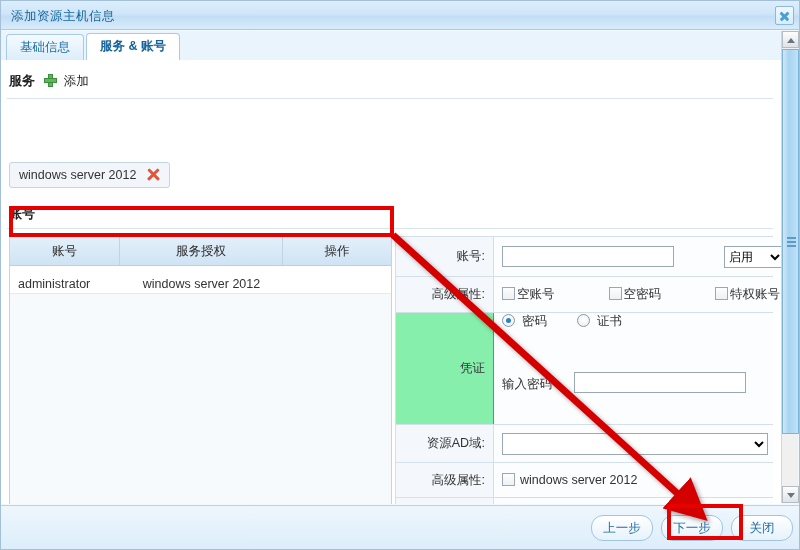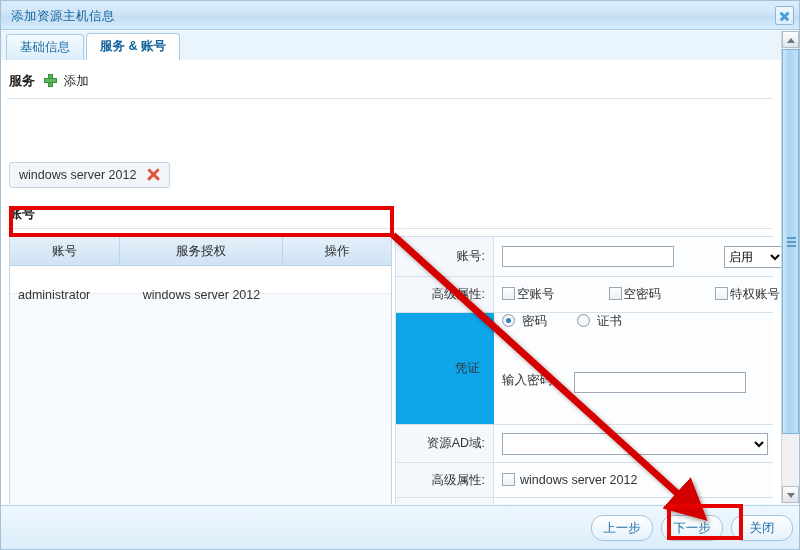--- a/index.html
+++ b/index.html
@@ -206,21 +206,21 @@
   #gh2 { left: 273px; width: 108px; border-right: none; }
 
   #grid-row {
     position: relative;
     height: 28px;
     background: #ffffff;
     border-bottom: 1px solid #e3ecf4;
   }
   .gc {
     position: absolute;
-    top: 16px; height: 27px;
+    top: 5px; height: 27px;
     line-height: 27px;
     font-size: 12.5px;
     color: #333;
   }
   #gc0 { left: 8px;   width: 105px; text-align: left; }
   #gc1 { left: 110px; width: 163px; text-align: center; }
   #gc2 { left: 273px; width: 108px; text-align: center; }
   .gc a { color: #1a6aa8; text-decoration: none; cursor: pointer; }
   .gc .sep { color: #555; margin: 0 3px; }
 
@@ -304,27 +304,27 @@
     left: 3px; top: 3px;
     width: 5px; height: 5px;
     border-radius: 50%;
     background: #2e7fc4;
   }
   .radwrap { font-size: 12.5px; color: #333; margin-right: 30px; white-space: nowrap; cursor: pointer; }
   .radwrap span.lbl { margin-left: 7px; }
 
   
   #cred-row .fval { padding: 0; flex-direction: column; align-items: stretch; }
-  .cred-line { display: flex; align-items: flex-start; height: 38px; padding-left: 8px; }
+  .cred-line { display: flex; align-items: flex-end; height: 38px; padding-left: 8px; }
   .cred-sub { width: 72px; font-size: 12.5px; color: #333; }
 
   #cred-label-cell {
     width: 98px; min-width: 98px;
-    border-right: 6px solid #0ea5e9;
-    background: #0ea5e9;
+    border-right: 1px solid #0ea5e9;
+    background: #86efac;
     display: flex;
     align-items: center;
     justify-content: flex-end;
     padding-right: 8px;
     font-size: 12.5px;
     color: #333;
   }
 
   
   #vscroll {

